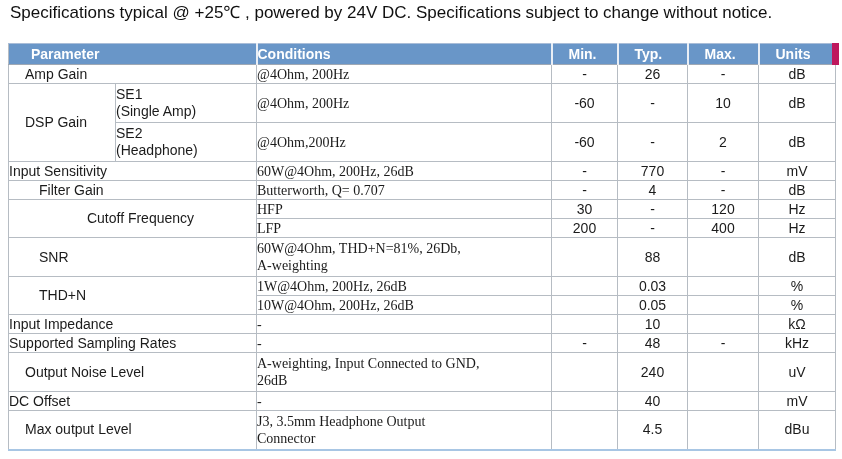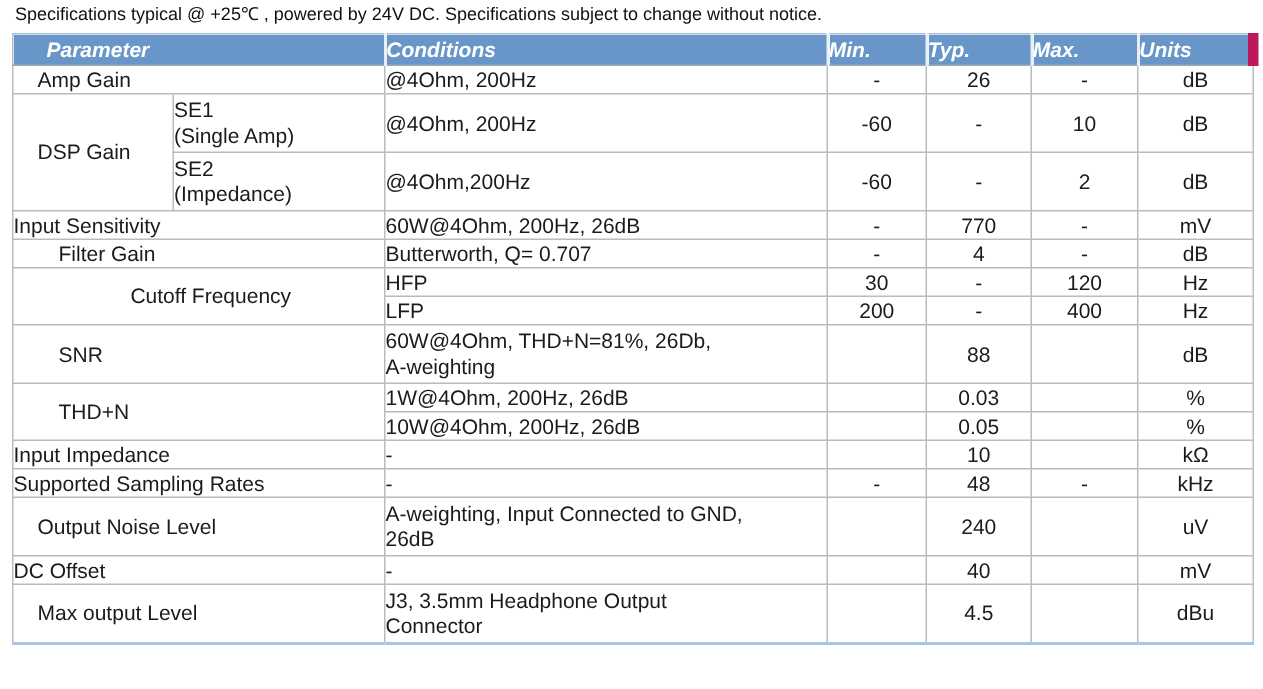--- a/index.html
+++ b/index.html
@@ -12,22 +12,22 @@
   }
   .page { position: relative; width: 842px; height: 459px; }
   .title {
     margin: 5px 0 2px 10px;
     font-size: 22px;
     font-weight: bold;
     color: #ae272f;
     letter-spacing: 0px;
   }
   .subtitle {
-    margin: 0 0 5px 10px;
-    font-size: 12px;
+    margin: 0 0 20px 10px;
+    font-size: 17px;
     color: #101010;
   }
   table.spec {
     border-collapse: collapse;
     table-layout: fixed;
     margin-left: 8px;
     width: 827px;
   }
   table.spec td, table.spec th {
     border: 1px solid #b6bcc3;
@@ -42,35 +42,34 @@
   table.spec thead th {
     background: #6996c8;
     color: #ffffff;
     font-weight: bold;
     text-align: left;
     height: 20px;
     border-top: 1px solid #a9bdd8;
     border-bottom: 1px solid #9fa8b4;
     border-left: 2px solid #e9eef5;
     border-right: 0;
-    font-style: italic;
   }
   table.spec thead th:first-child { border-left: 1px solid #b6bcc3; padding-left: 22px; }
   table.spec thead th:last-child  { border-right: 7px solid #be185d; }
   th.c, td.c { text-align: center; }
-  table.spec thead th.c { padding-left: 0; }
+  table.spec thead th.c { padding-left: 16px; }
   th.cond-h { padding-left: 8px; }
   
   tr.h1 { height: 19px; }
   tr.h2 { height: 39px; }
   td.param { padding-left: 8px; }
   td.param.ind1 { padding-left: 16px; }
   td.param.ind2 { padding-left: 30px; }
   td.sub { padding-left: 8px; }
-  td.cond { padding-left: 8px; }
+  td.cond { padding-left: 8px; font-family: Liberation Serif, serif; }
   td.vtop { vertical-align: top; padding-top: 1px; text-align: center; }
   
   table.spec tbody tr:last-child td { border-bottom: 2px solid #a8c6e4; }
 </style>
 </head>
 <body>
 
 <div class="page">
   <p class="subtitle">Specifications typical @ +25℃ , powered by 24V DC. Specifications subject to change without notice.</p>
 
@@ -108,21 +107,21 @@
         <td class="sub">SE1
 (Single Amp)</td>
         <td class="cond">@4Ohm, 200Hz</td>
         <td class="c">-60</td>
         <td class="c">-</td>
         <td class="c">10</td>
         <td class="c">dB</td>
       </tr>
       <tr class="h2">
         <td class="sub">SE2
-(Impedance)</td>
+(Headphone)</td>
         <td class="cond">@4Ohm,200Hz</td>
         <td class="c">-60</td>
         <td class="c">-</td>
         <td class="c">2</td>
         <td class="c">dB</td>
       </tr>
       <tr class="h1">
         <td colspan="2" class="param">Input Sensitivity</td>
         <td class="cond">60W@4Ohm, 200Hz, 26dB</td>
         <td class="c">-</td>

